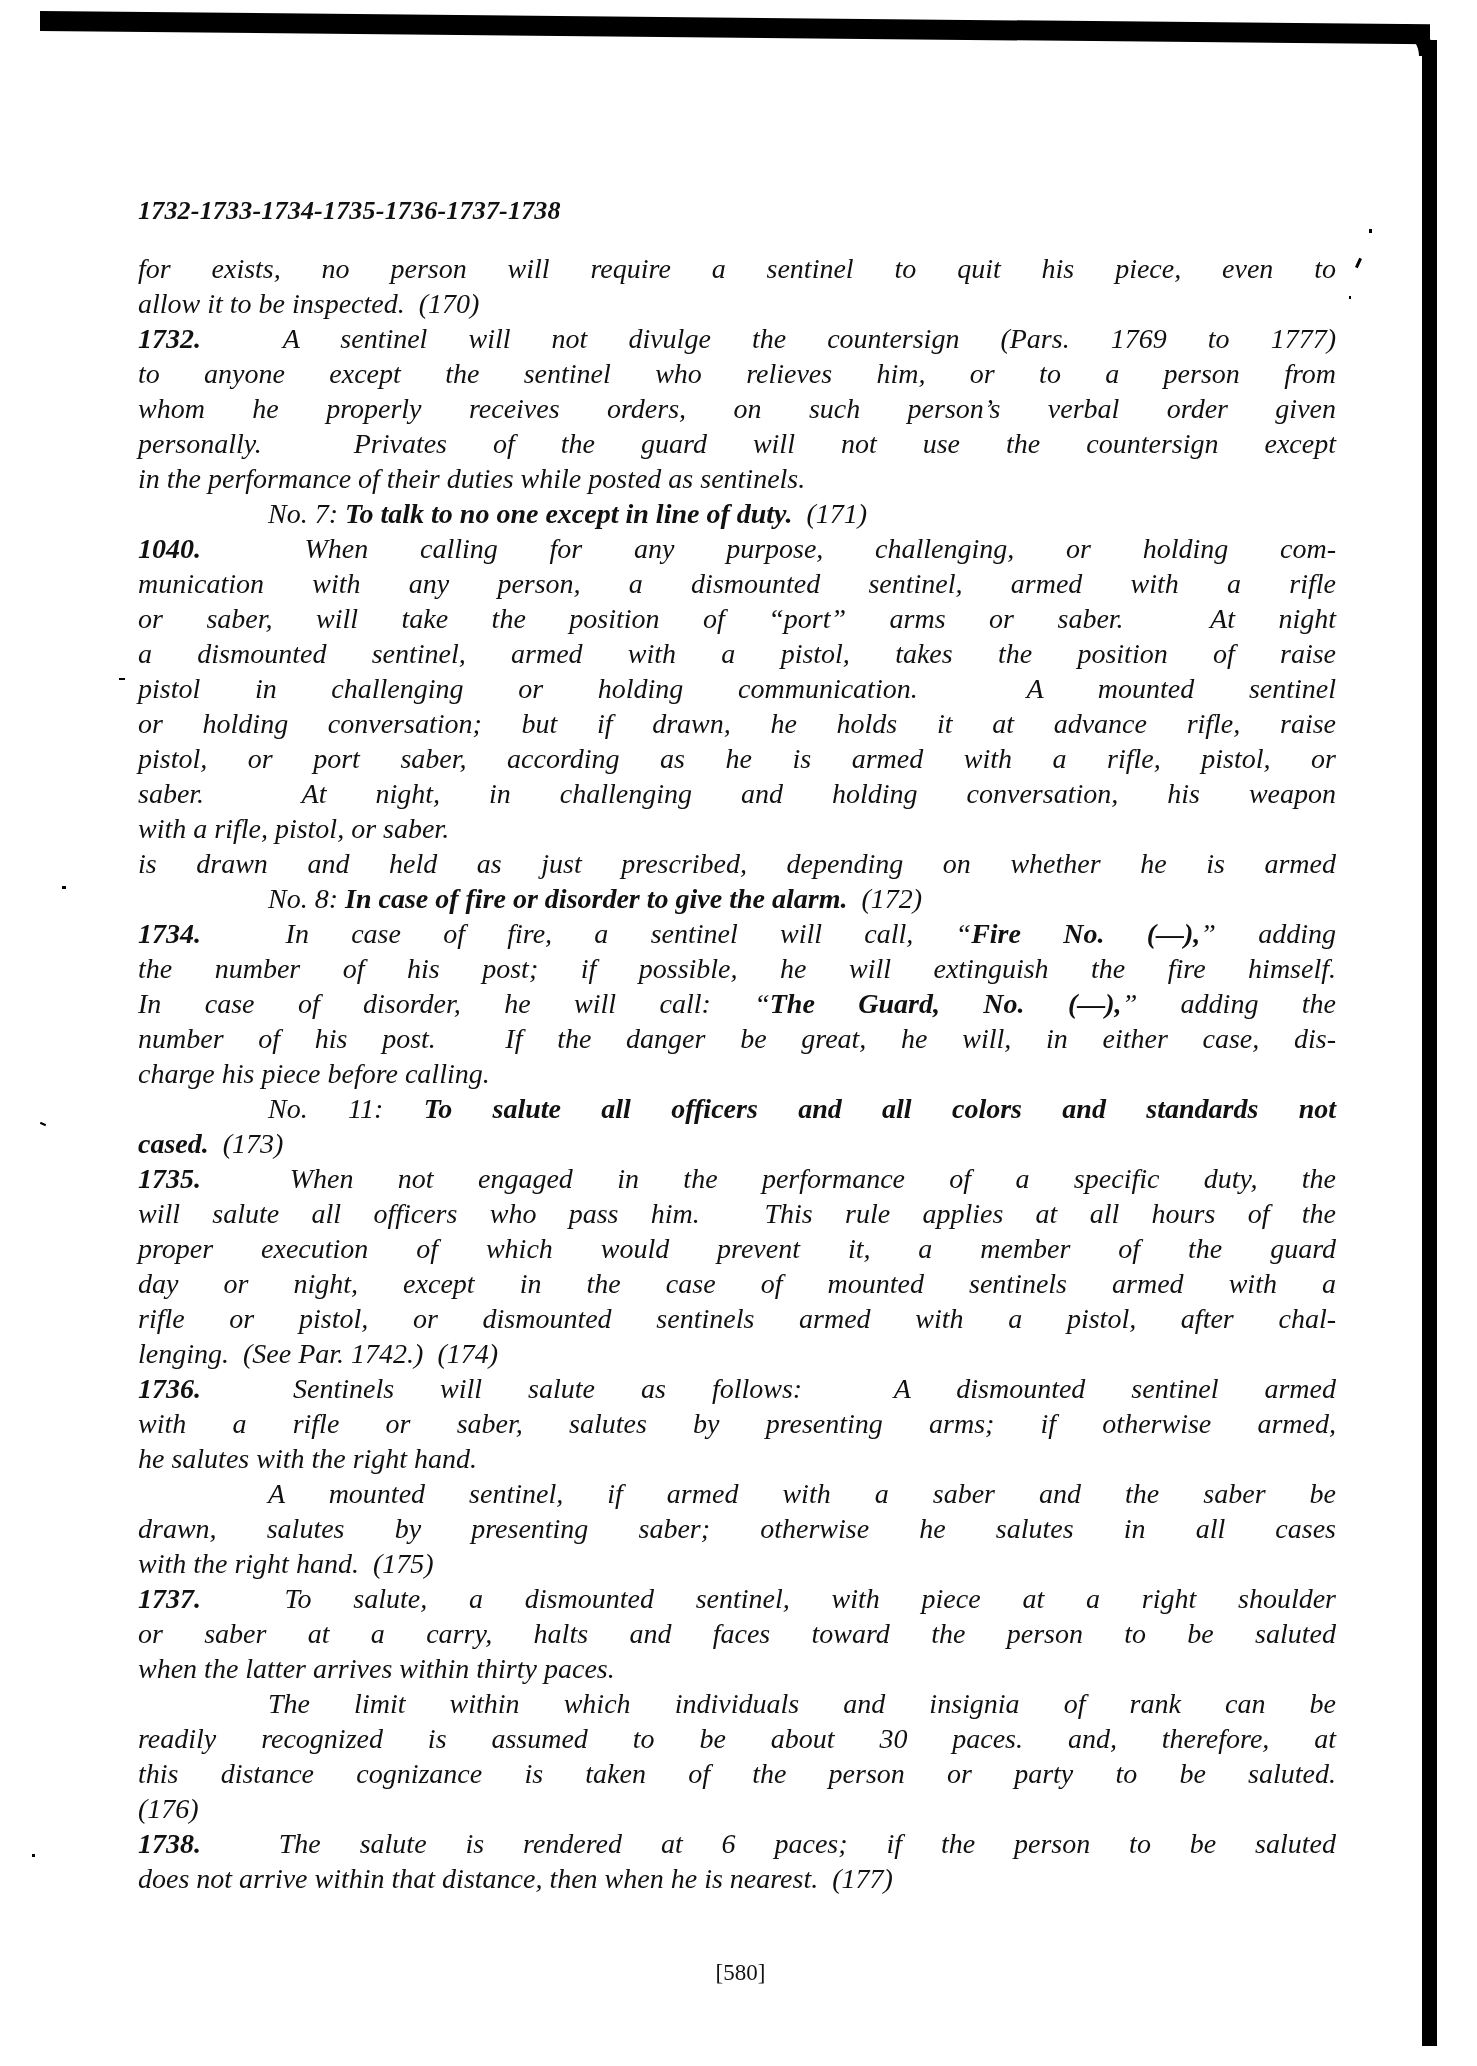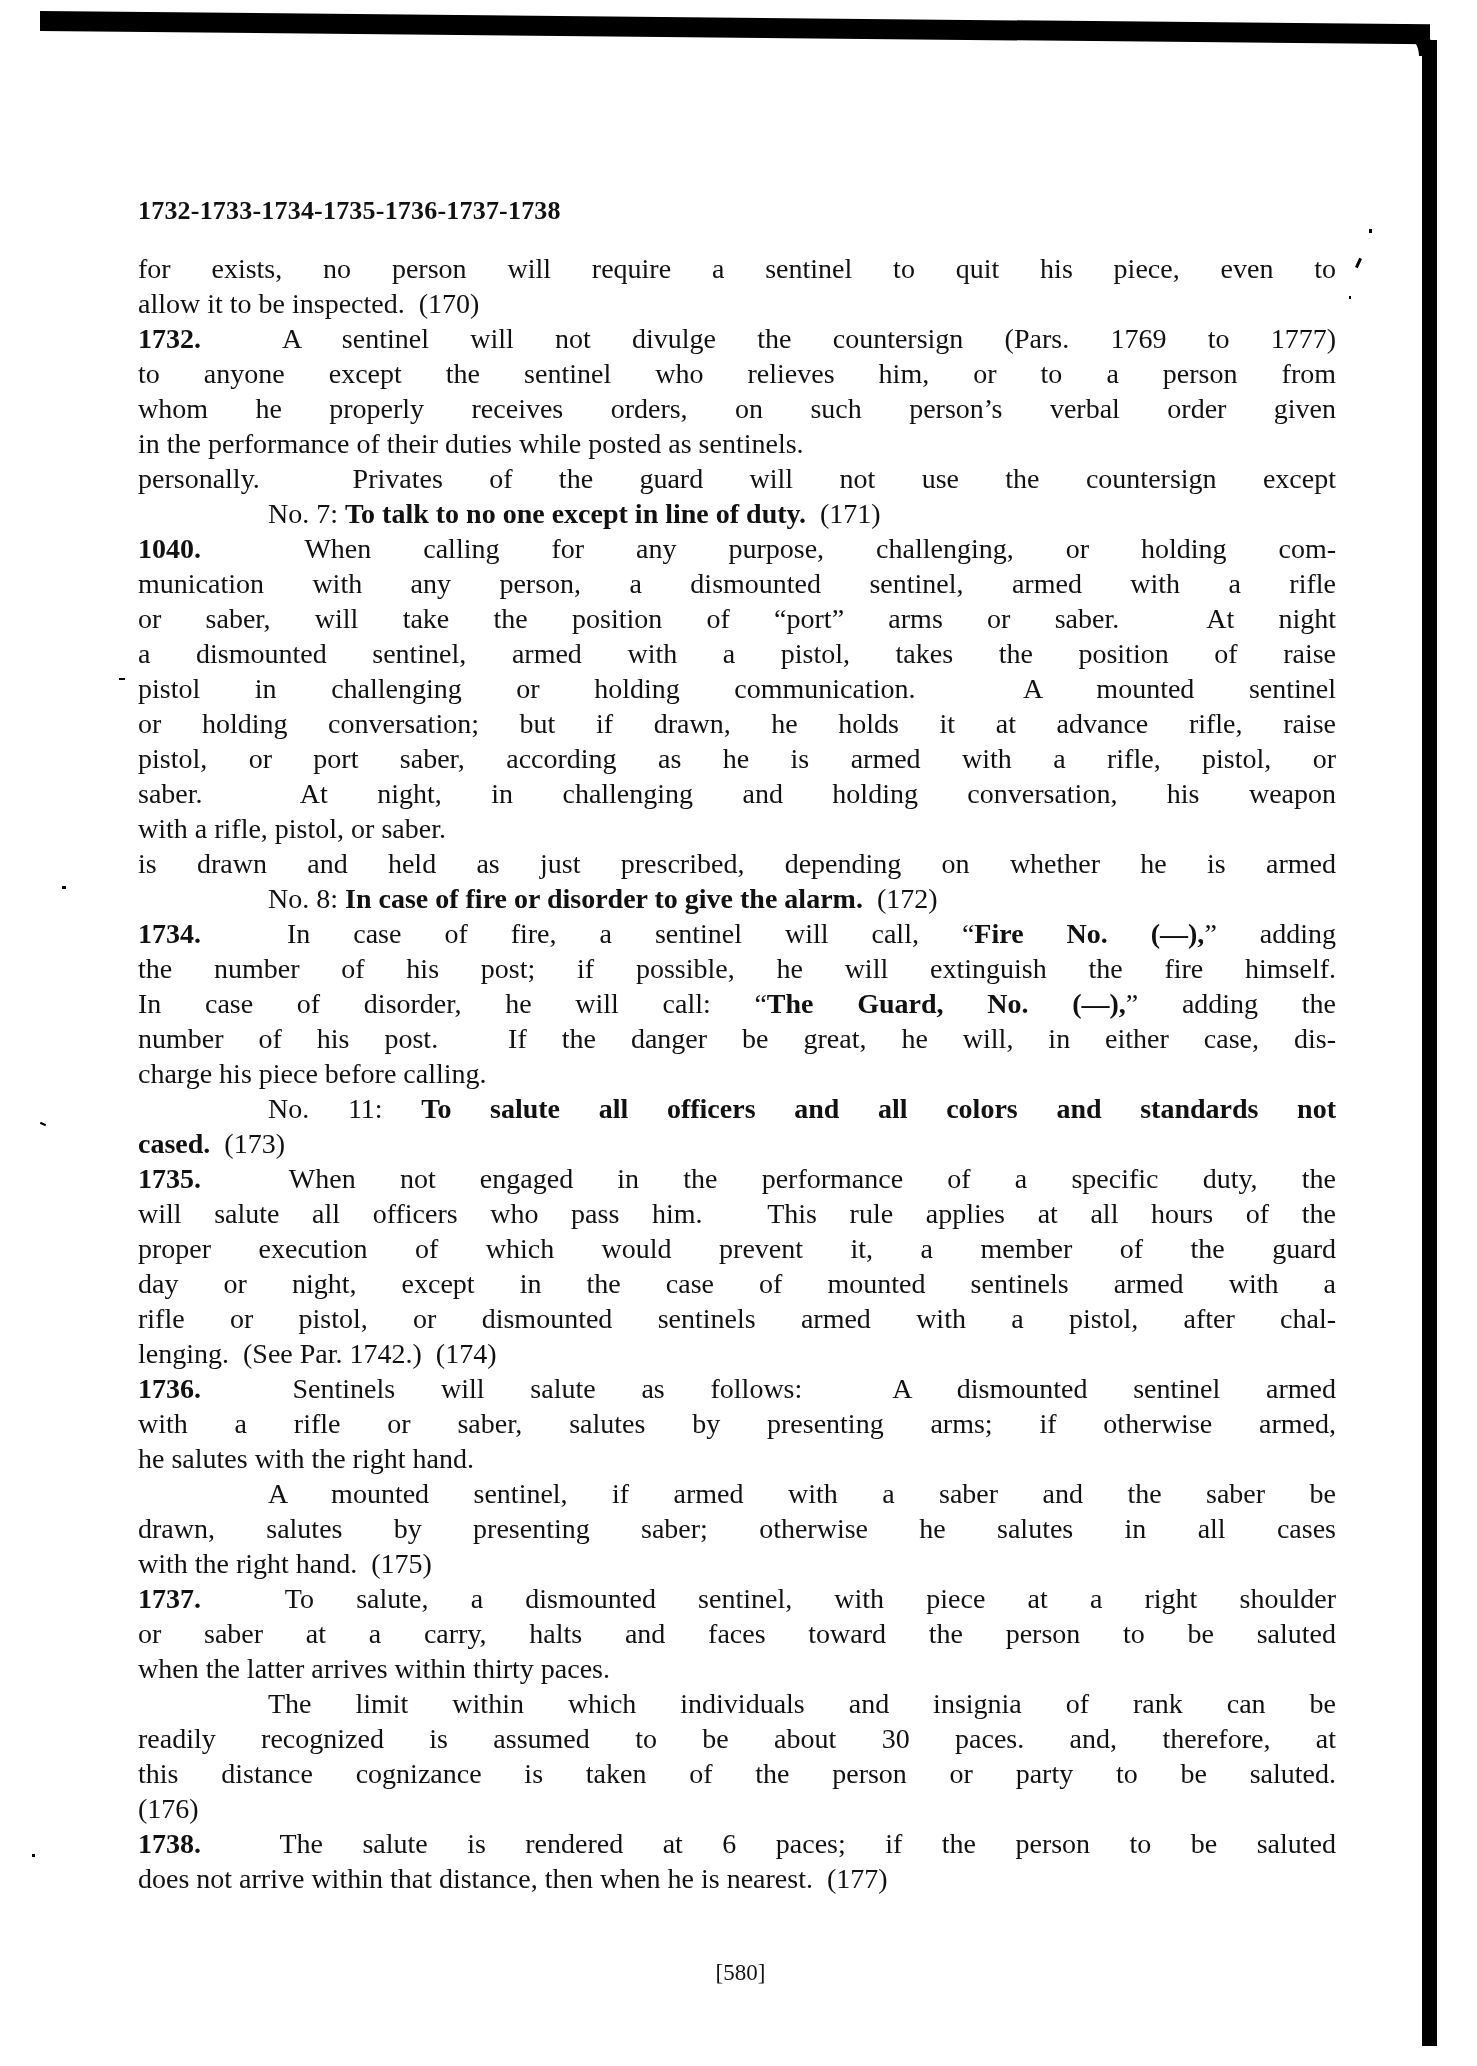--- a/index.html
+++ b/index.html
@@ -3,21 +3,21 @@
 <meta charset="utf-8">
 <style>
   html, body { margin:0; padding:0; background:#ffffff; }
   body { width:1477px; height:2066px; position:relative; overflow:hidden;
          font-family:"Liberation Serif","DejaVu Serif",serif; color:#111; }
   .top-rule { position:absolute; left:40px; top:11px; width:1390px; height:20px; background:#000;
               transform:skewY(0.55deg); transform-origin:left top; }
   .top-curve { position:absolute; left:1385px; top:24px; width:50px; height:32px;
                border-top:12px solid #000; border-right:16px solid #000; border-top-right-radius:36px; box-sizing:border-box; }
   .right-rule { position:absolute; left:1422px; top:40px; width:15px; height:2006px; background:#000; }
-  .page { position:absolute; left:138px; top:196px; width:1198px; }
+  .page { position:absolute; left:138px; top:196px; width:1198px;font-style:italic; }
   .running-head { font-weight:bold; font-size:26px; line-height:30px; letter-spacing:0.2px; margin-bottom:25px; }
   .body { font-size:28px; line-height:35px; }
   .ln { display:block; text-align:justify; text-align-last:justify; white-space:nowrap; height:35px; overflow:visible; }
   .ln.last { text-align-last:left; }
   .ln.ind { padding-left:130px; }
   .b { font-weight:bold;margin-top:16px; }
   .folio { position:absolute; left:0; width:1477px; top:1958px; text-align:center; font-size:23px; line-height:30px; }
   .folio span { position:relative; left:2px; }
   .mark { position:absolute; background:#000; }
 </style>
@@ -37,22 +37,22 @@
 <div class="mark" style="left:32px;top:1854px;width:3px;height:3px;"></div>
 
 <div class="page">
   <div class="running-head">1732-1733-1734-1735-1736-1737-1738</div>
   <div class="body" id="body">
       <span class="ln"><span>for exists, no person will require a sentinel to quit his piece, even to</span></span>
       <span class="ln last"><span>allow it to be inspected.&nbsp; (170)</span></span>
       <span class="ln"><span class="b">1732.</span><span>&nbsp; A sentinel will not divulge the countersign (Pars. 1769 to 1777)</span></span>
       <span class="ln"><span>to anyone except the sentinel who relieves him, or to a person from</span></span>
       <span class="ln"><span>whom he properly receives orders, on such person’s verbal order given</span></span>
+      <span class="ln"><span>personally.&nbsp; Privates of the guard will not use the countersign except</span></span>
       <span class="ln last"><span>in the performance of their duties while posted as sentinels.</span></span>
-      <span class="ln"><span>personally.&nbsp; Privates of the guard will not use the countersign except</span></span>
       <span class="ln last ind"><span>No. 7: </span><span class="b">To talk to no one except in line of duty.</span><span>&nbsp; (171)</span></span>
       <span class="ln"><span class="b">1040.</span><span>&nbsp; When calling for any purpose, challenging, or holding com-</span></span>
       <span class="ln"><span>munication with any person, a dismounted sentinel, armed with a rifle</span></span>
       <span class="ln"><span>or saber, will take the position of “port” arms or saber.&nbsp; At night</span></span>
       <span class="ln"><span>a dismounted sentinel, armed with a pistol, takes the position of raise</span></span>
       <span class="ln"><span>pistol in challenging or holding communication.&nbsp; A mounted sentinel</span></span>
       <span class="ln"><span>or holding conversation; but if drawn, he holds it at advance rifle, raise</span></span>
       <span class="ln"><span>pistol, or port saber, according as he is armed with a rifle, pistol, or</span></span>
       <span class="ln"><span>saber.&nbsp; At night, in challenging and holding conversation, his weapon</span></span>
       <span class="ln last"><span>with a rifle, pistol, or saber.</span></span>

